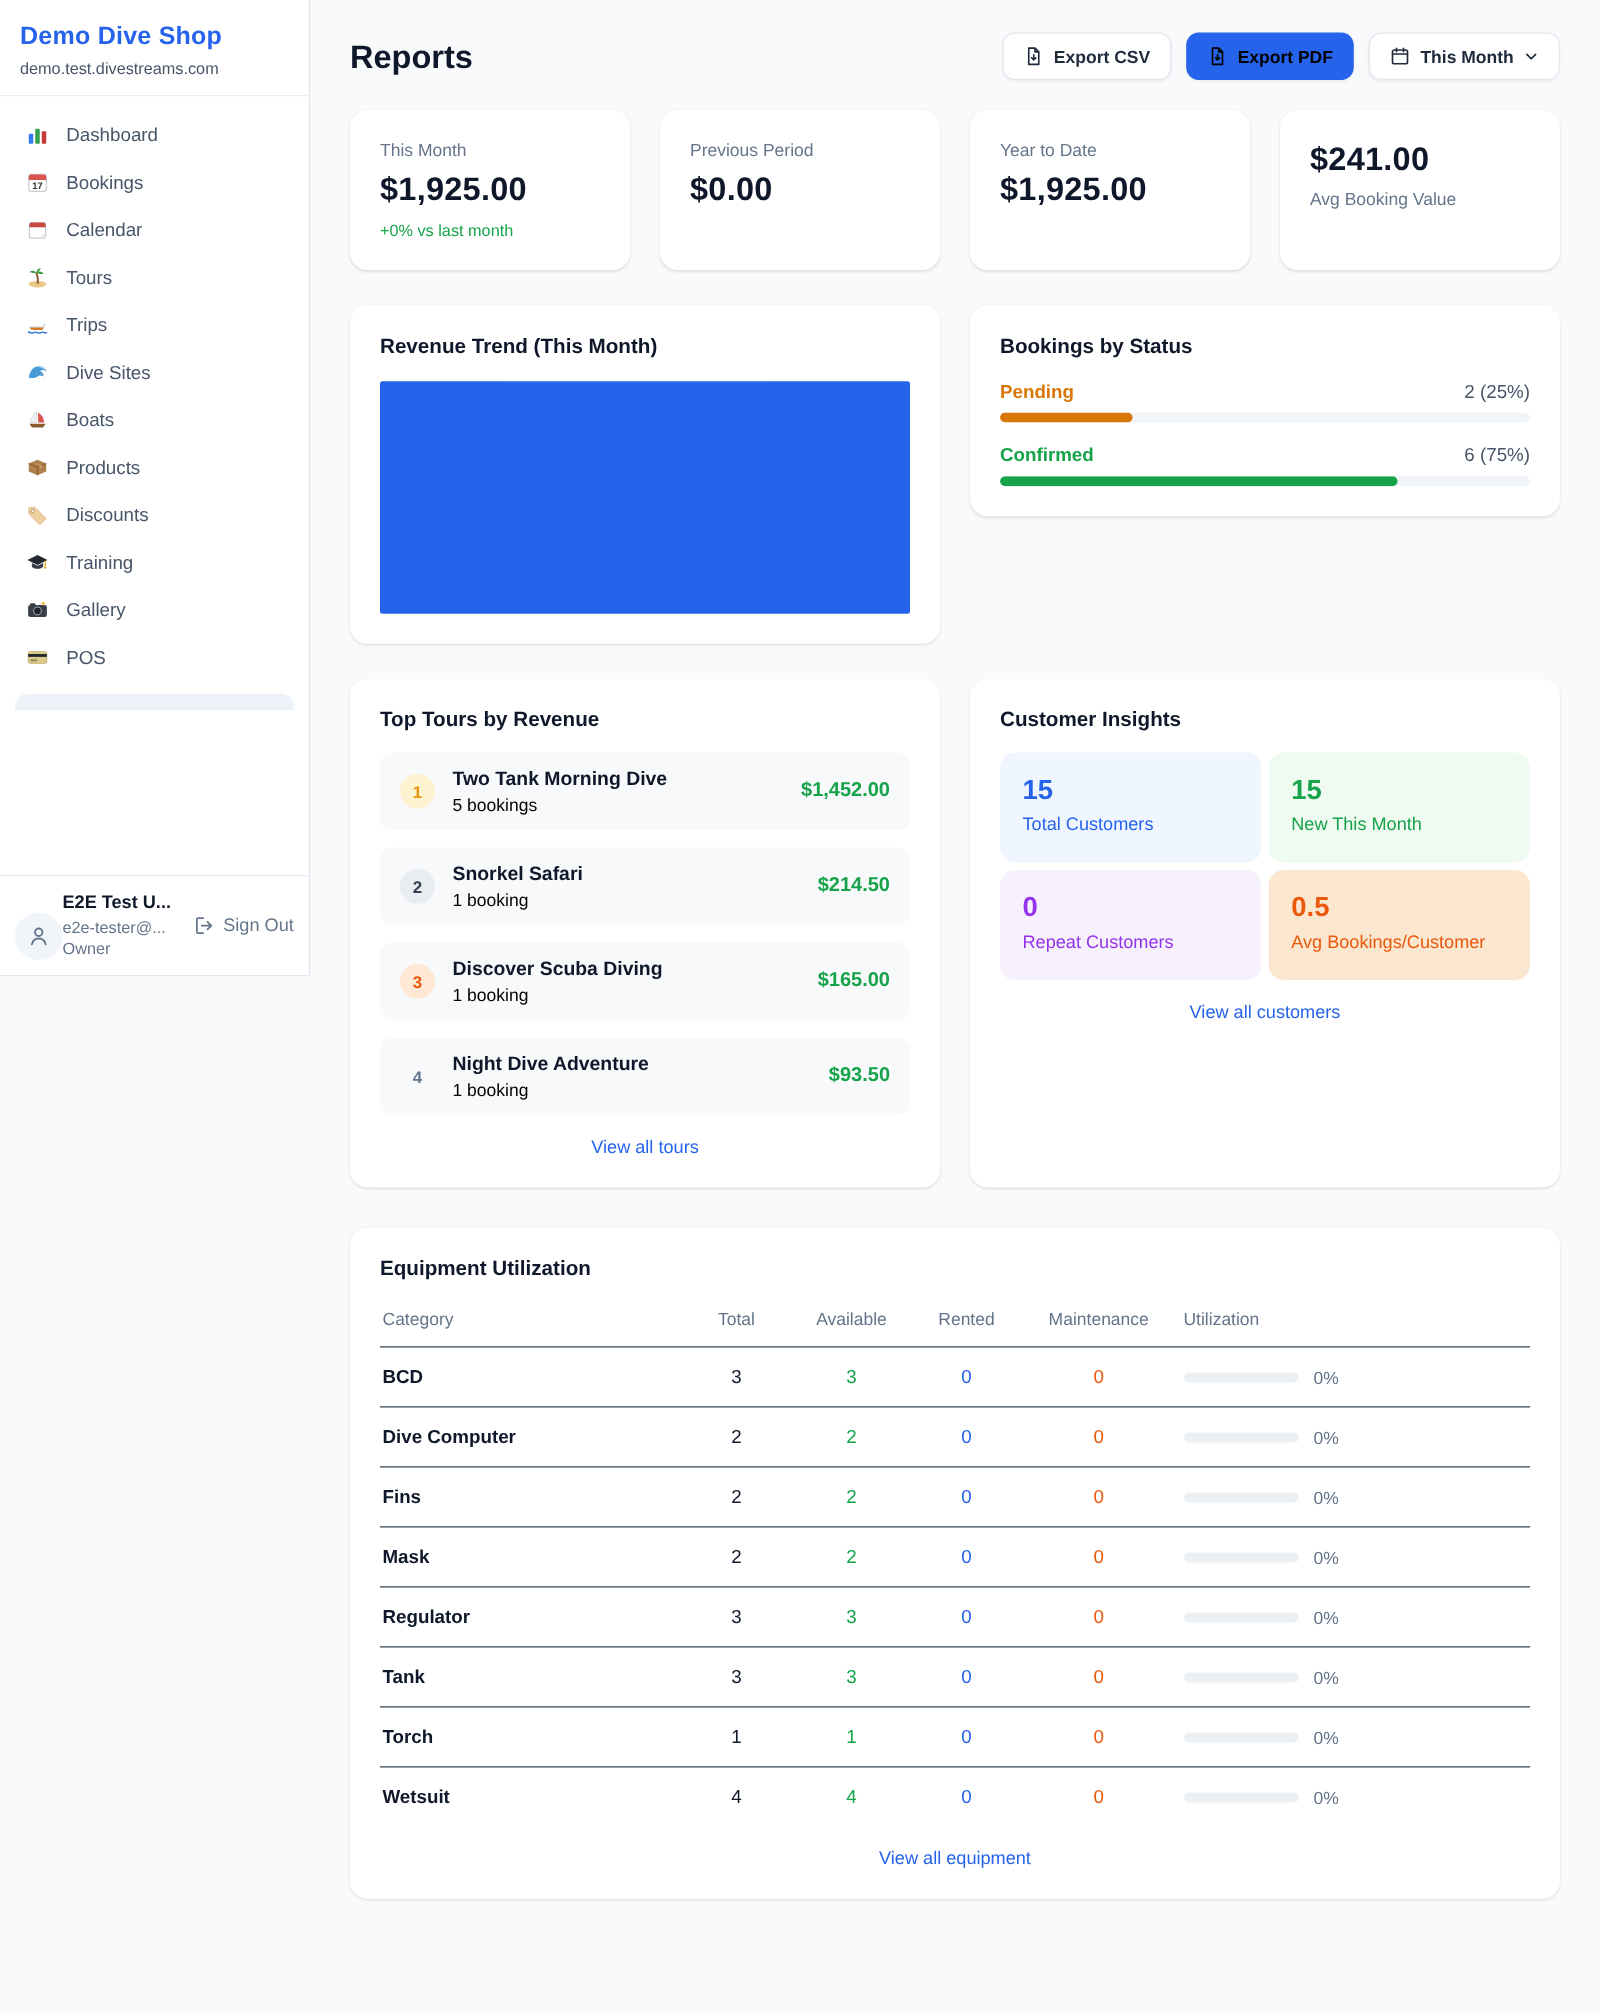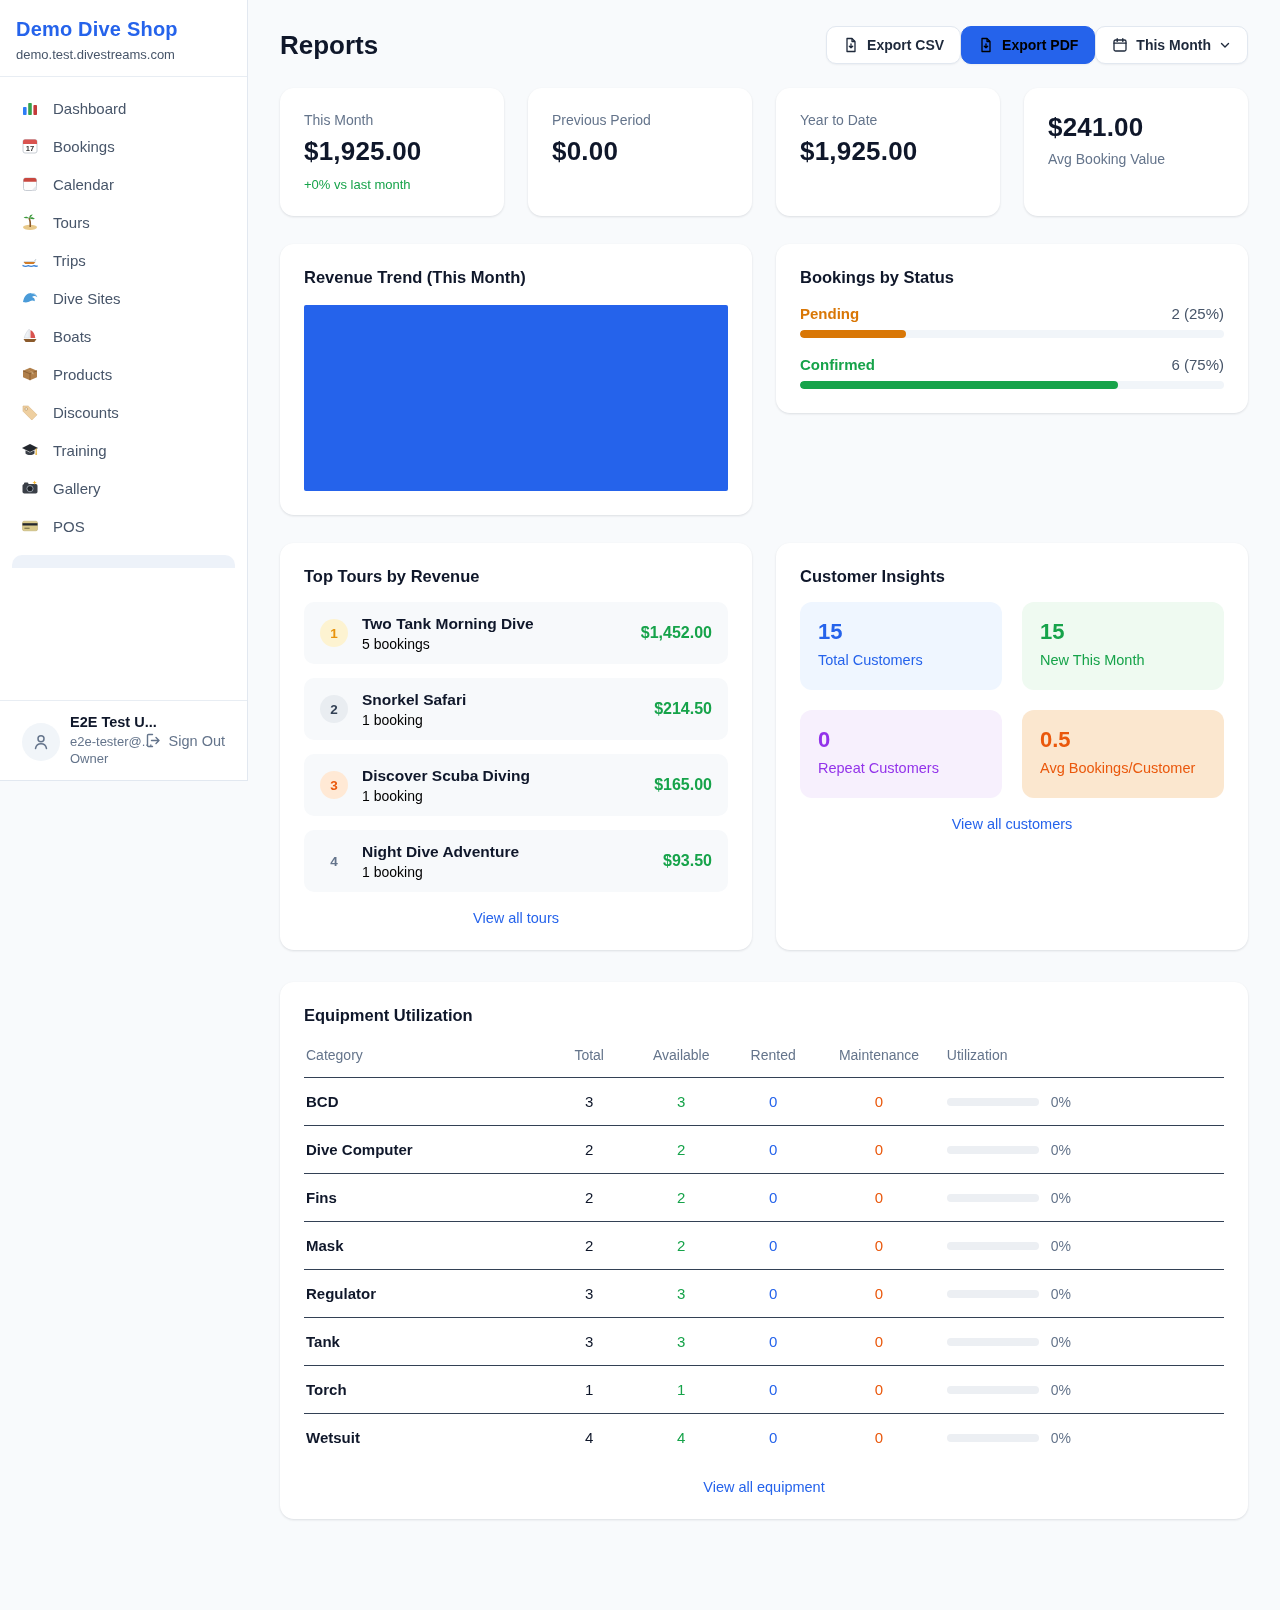--- a/index.html
+++ b/index.html
@@ -26,40 +26,40 @@
   .nav { padding: 12px 8px 0; flex: 1; overflow: hidden; }
   .nav-item {
     display: flex; align-items: center; gap: 13px;
     padding: 10px 12px; border-radius: 10px;
     color: #475569; font-size: 15px; cursor: pointer;
   }
   .nav-item .nav-ic { width: 20px; height: 18px; display: inline-flex; align-items: center; justify-content: center; }
   .nav-partial { height: 13px; margin: 10px 4px 0; border-radius: 10px 10px 0 0; background: #edf2f9; }
   .side-footer {
     border-top: 1px solid #e8edf3;
-    padding: 12px 22px; display: flex; align-items: center; gap: 10px;
+    padding: 12px 12px; display: flex; align-items: flex-end; gap: 0;
   }
   .avatar {
     width: 38px; height: 38px; border-radius: 50%;
     background: #f1f5f9; color: #64748b;
     display: flex; align-items: center; justify-content: center; flex: none; margin-top: 3px;
   }
   .user-meta { line-height: 1.35; min-width: 0; }
   .user-name { font-size: 14.5px; font-weight: 700; color: #0f172a; white-space: nowrap; }
   .user-email, .user-role { font-size: 13px; color: #64748b; white-space: nowrap; }
   .signout {
     margin-left: auto; align-self: center;
     display: flex; align-items: center; gap: 7px;
     color: #64748b; font-size: 14.5px; cursor: pointer; white-space: nowrap;
   }
   
   .main { margin-left: 248px; padding: 26px 32px 40px; }
   .page-head { display: flex; align-items: center; justify-content: space-between; margin-bottom: 24px; }
   .page-title { font-size: 26px; font-weight: 800; color: #0f172a; }
-  .head-actions { display: flex; }
+  .head-actions { display: flex; gap: 12px; }
   .btn {
     display: inline-flex; align-items: center; gap: 8px;
     font-family: inherit; font-size: 14px; font-weight: 600;
     padding: 10px 16px; border-radius: 10px; cursor: pointer;
     border: 1px solid #e2e8f0; background: #fff; color: #1e293b;
     box-shadow: 0 1px 2px rgba(15,23,42,.05);
   }
   .btn-primary { background: #2563eb; border-color: #2563eb; color: #000000; }
   
   .card {
@@ -102,21 +102,21 @@
   .rank-2 { background: #e9edf1; color: #334155; }
   .rank-3 { background: #ffe9d5; color: #ea580c; }
   .tour-name { font-size: 15.5px; font-weight: 600; color: #0f172a; }
   .tour-sub { font-size: 14px; color: #000000; margin-top: 3px; }
   .tour-amt { margin-left: auto; font-size: 16px; font-weight: 700; color: #16a34a; }
   .view-all {
     display: block; text-align: center; margin-top: 18px;
     color: #2563eb; font-size: 14.5px; cursor: pointer; text-decoration: none;
   }
   
-  .insights-grid { display: grid; grid-template-columns: 1fr 1fr; gap: 20px; margin-top: 16px; }
+  .insights-grid { display: grid; grid-template-columns: 1fr 1fr; gap: 6px; margin-top: 16px; }
   .mini-card { border-radius: 12px; padding: 17px 18px; min-height: 88px; }
   .mini-value { font-size: 22px; font-weight: 800; }
   .mini-label { font-size: 14.5px; margin-top: 7px; }
   .mini-blue   { background: #eff6ff; } .mini-blue .mini-value, .mini-blue .mini-label { color: #2563eb; }
   .mini-green  { background: #effaf1; } .mini-green .mini-value, .mini-green .mini-label { color: #16a34a; }
   .mini-purple { background: #f7f0fd; } .mini-purple .mini-value, .mini-purple .mini-label { color: #9333ea; }
   .mini-orange { background: #fbe7cf; } .mini-orange .mini-value, .mini-orange .mini-label { color: #ea580c; }
   
   .equip-table { width: 100%; border-collapse: collapse; margin-top: 10px; }
   .equip-table th {

